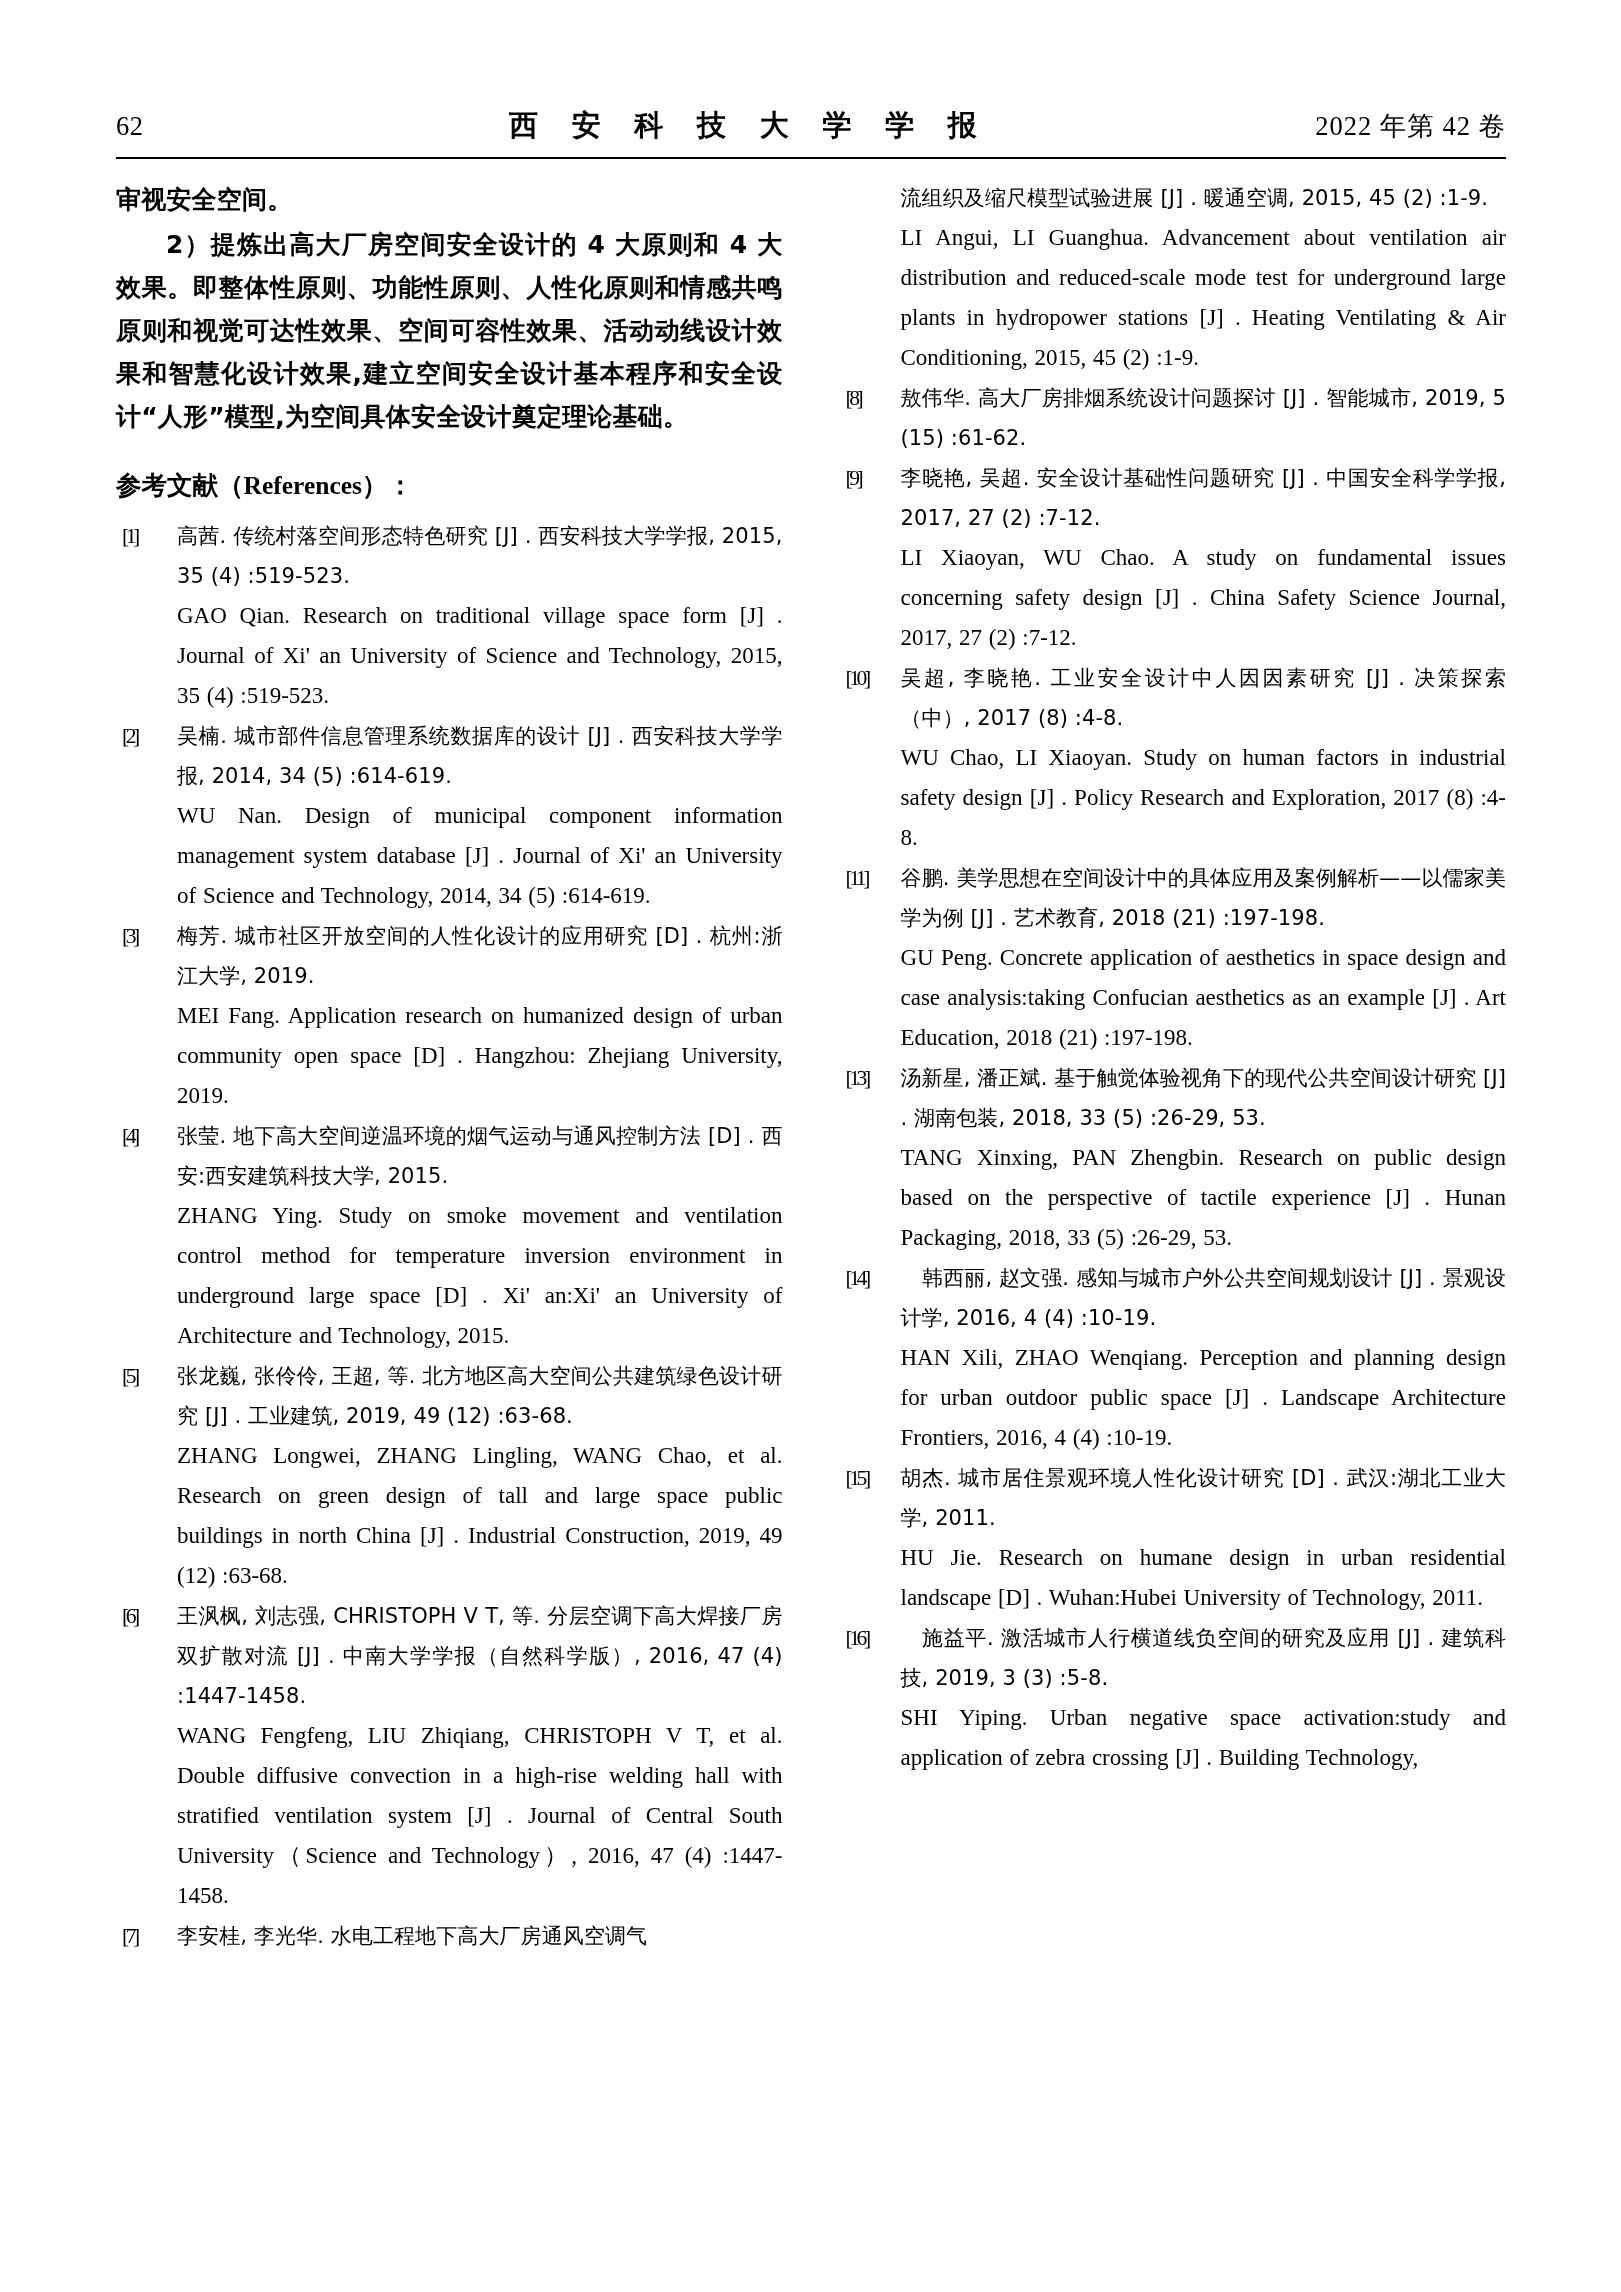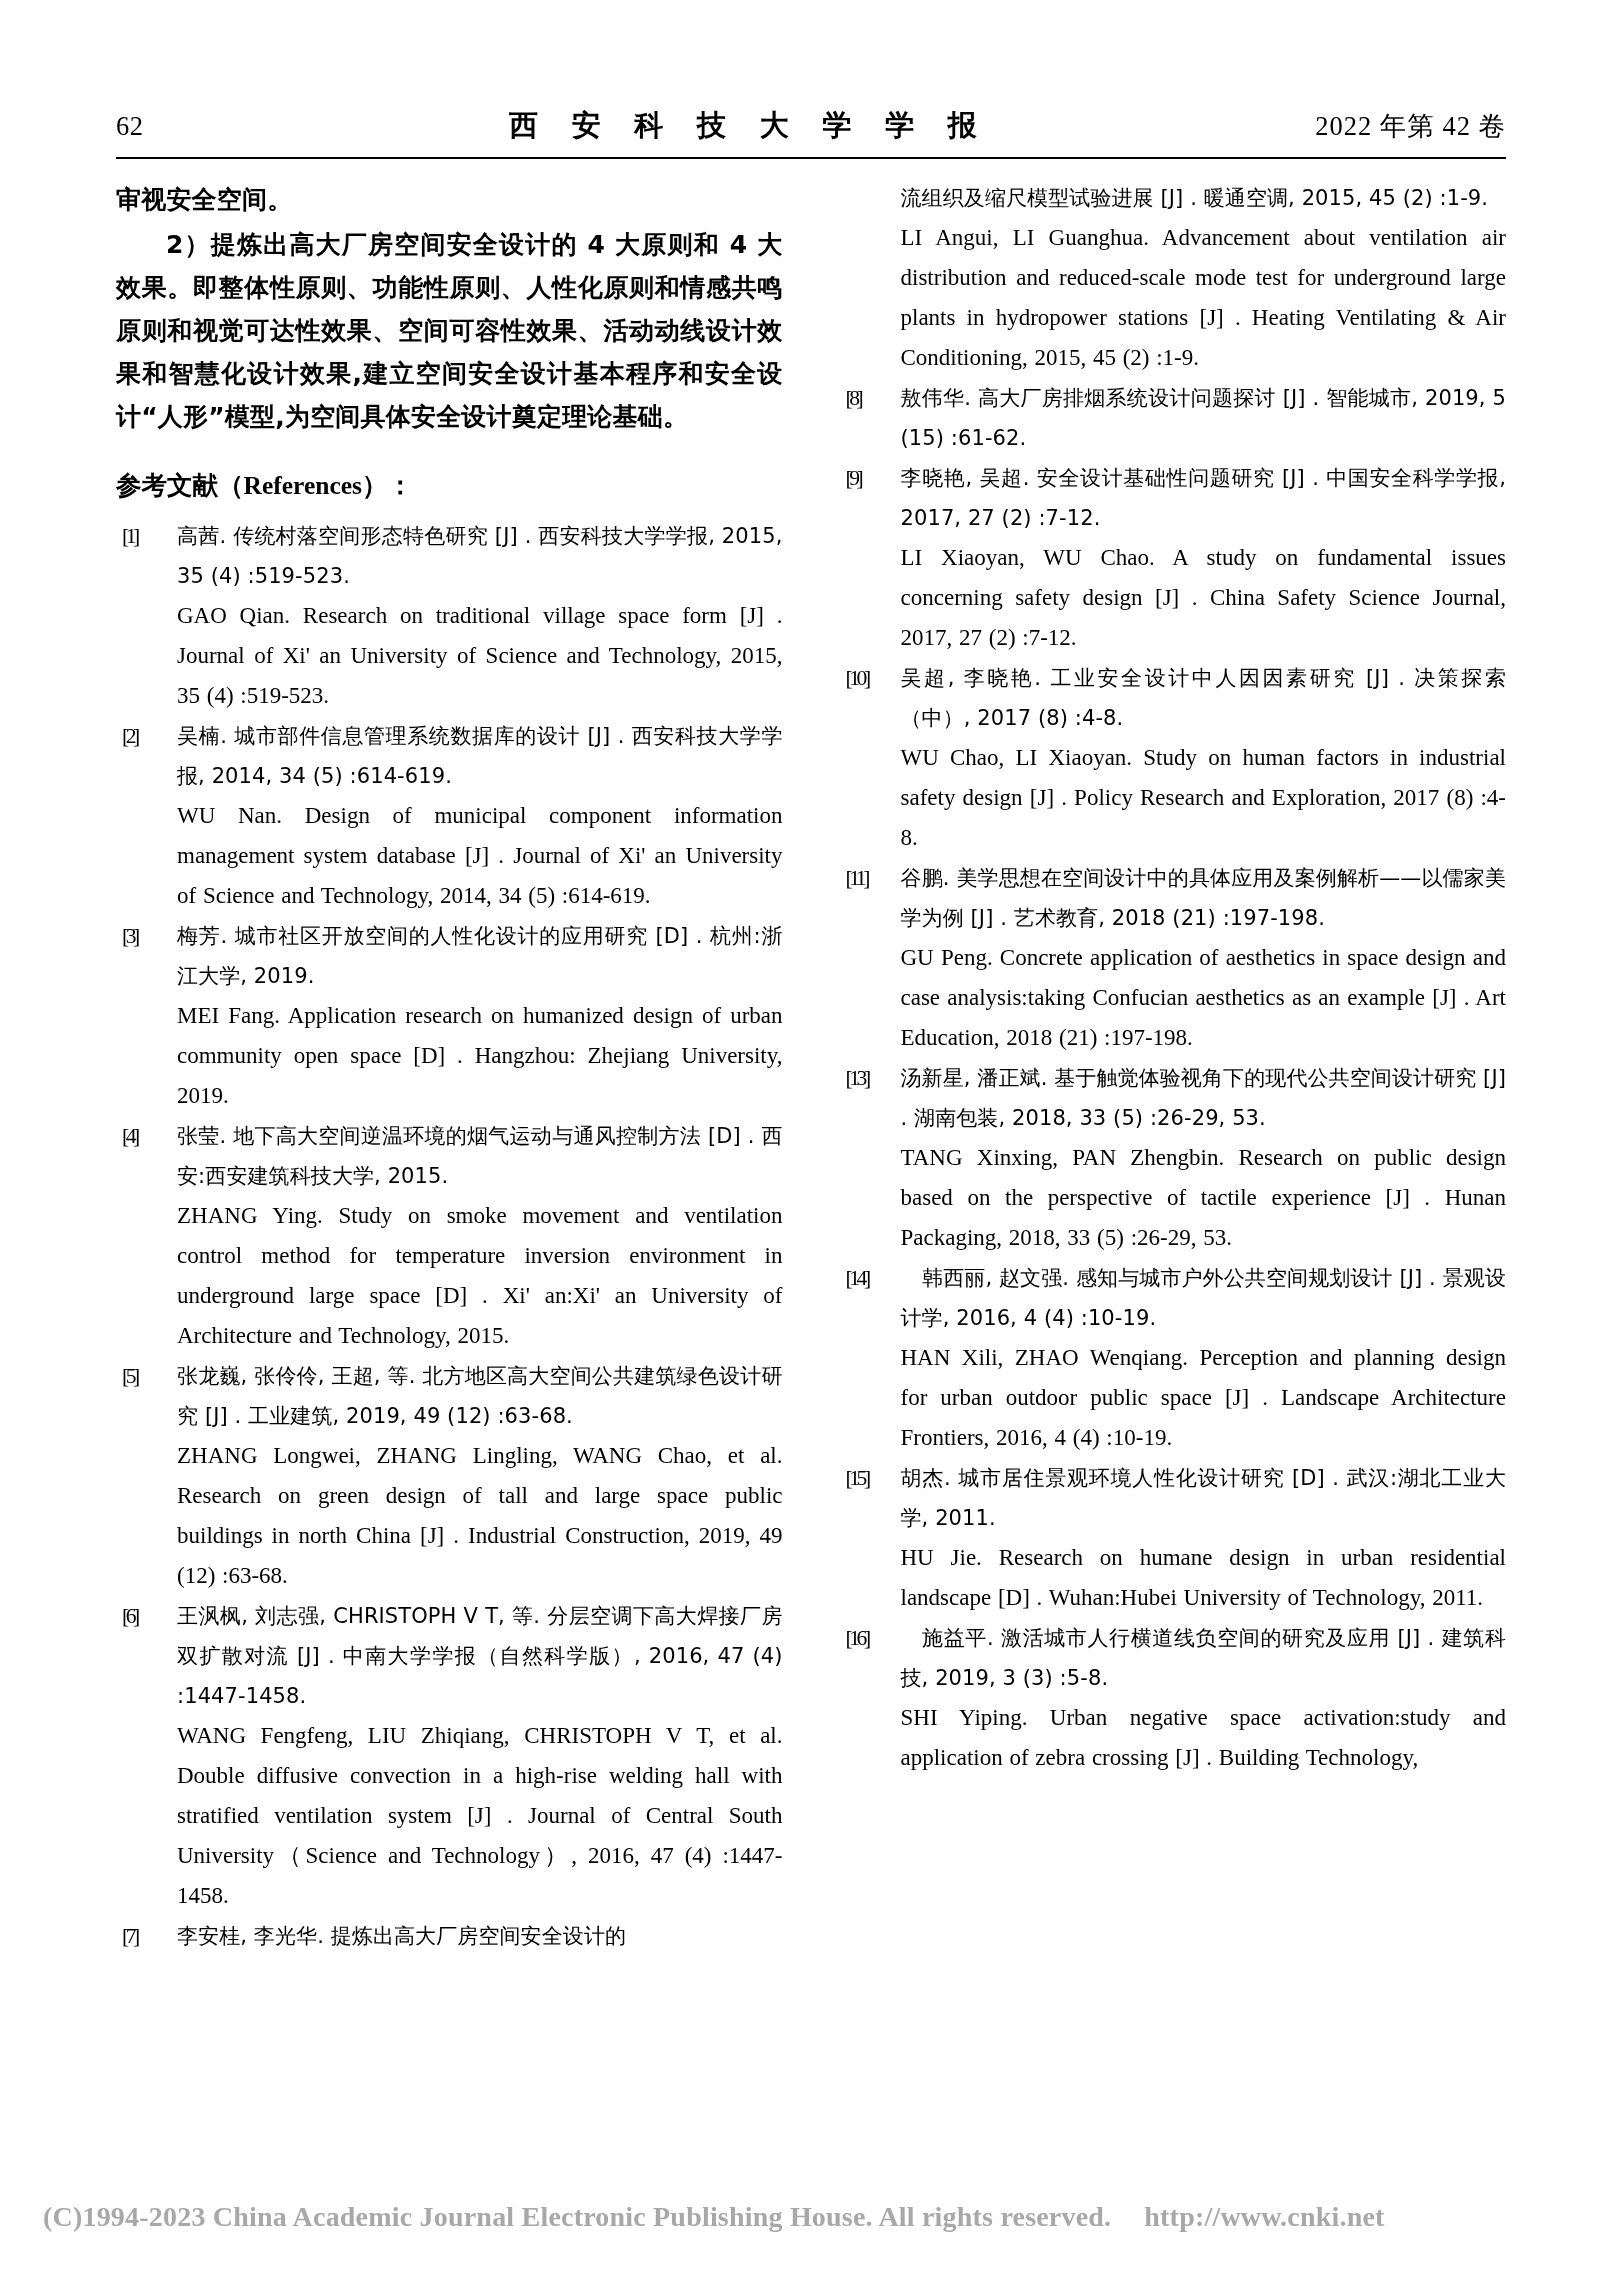--- a/index.html
+++ b/index.html
@@ -219,21 +219,21 @@
           <span class="ref-num">[6]</span>
           <span class="ref-body">
             <div class="ref-cn">王沨枫, 刘志强, CHRISTOPH V T, 等. 分层空调下高大焊接厂房双扩散对流 [J] . 中南大学学报（自然科学版）, 2016, 47 (4) :1447-1458.</div>
             <div class="ref-en">WANG Fengfeng, LIU Zhiqiang, CHRISTOPH V T, et al. Double diffusive convection in a high-rise welding hall with stratified ventilation system [J] . Journal of Central South University（Science and Technology）, 2016, 47 (4) :1447-1458.</div>
           </span>
         </li>
 
         <li class="ref">
           <span class="ref-num">[7]</span>
           <span class="ref-body">
-            <div class="ref-cn">李安桂, 李光华. 提炼出高大厂房空间安全设计的</div>
+            <div class="ref-cn">李安桂, 李光华. 水电工程地下高大厂房通风空调气</div>
           </span>
         </li>
 
       </ul>
     </div>
 
     <div class="col">
 
       <ul class="ref-list">
 
@@ -307,18 +307,15 @@
             <div class="ref-cn hang">施益平. 激活城市人行横道线负空间的研究及应用 [J] . 建筑科技, 2019, 3 (3) :5-8.</div>
             <div class="ref-en">SHI Yiping. Urban negative space activation:study and application of zebra crossing [J] . Building Technology,</div>
           </span>
         </li>
 
       </ul>
     </div>
 
   </div>
 
-  <div class="footer">
-    <span>(C)1994-2023 China Academic Journal Electronic Publishing House. All rights reserved.</span><span class="url">http://www.cnki.net</span>
-  </div>
 
 </div>
 
 
 </body></html>

